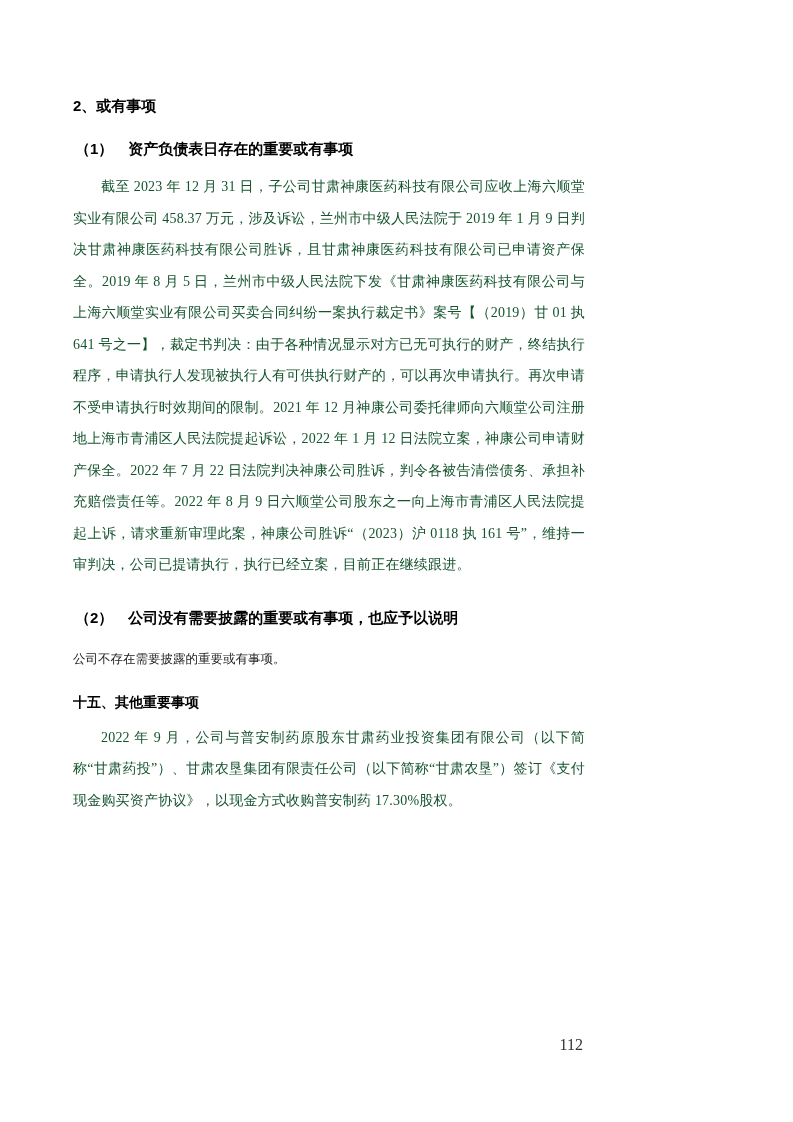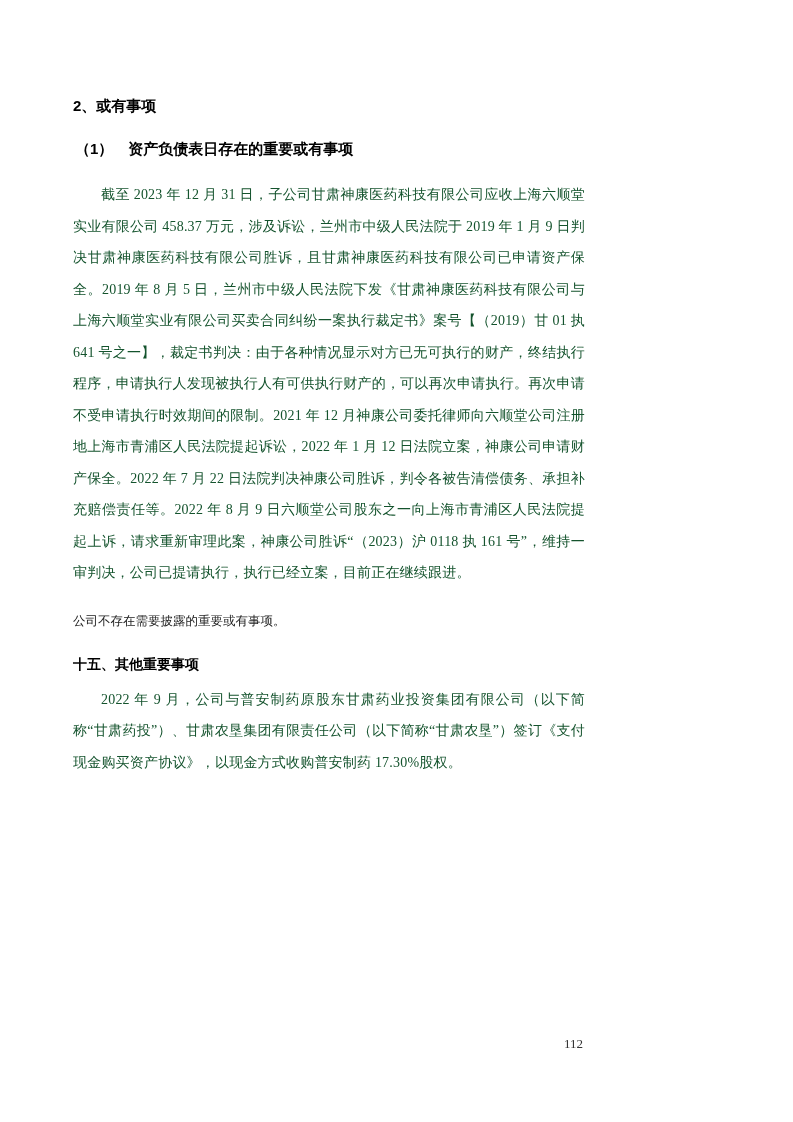--- a/index.html
+++ b/index.html
@@ -24,21 +24,21 @@
     font-size: 15px;
     line-height: 19px;
     margin: 0 0 24px 0;
     color: #000000;
   }
   .h-sub {
     font-family: "Liberation Sans", "DejaVu Sans", sans-serif;
     font-weight: bold;
     font-size: 15px;
     line-height: 19px;
-    margin: 0 0 21px 2px;
+    margin: 0 0 13px 2px;
     color: #000000;
   }
   .h-sub2 {
     margin: 27px 0 0 2px;
   }
   .h-chapter {
     font-family: "Liberation Sans", "DejaVu Sans", sans-serif;
     font-weight: bold;
     font-size: 14px;
     line-height: 23px;
@@ -60,36 +60,37 @@
   .note {
     font-size: 12.5px;
     line-height: 17px;
     margin: 24px 0 0 0;
     color: #222222;
   }
   .footer {
     position: absolute;
     top: 1036px;
     right: 75px;
-    font-size: 13px;
+    font-size: 16px;
     color: #333333;
     font-family: "Liberation Serif", "DejaVu Serif", serif;
   }
 </style>
 </head>
 <body>
 
 <div class="page">
 
   <h2 class="h-num">2、或有事项</h2>
 
   <h3 class="h-sub">（1）　资产负债表日存在的重要或有事项</h3>
 
   <p class="body-para">截至 2023 年 12 月 31 日，子公司甘肃神康医药科技有限公司应收上海六顺堂实业有限公司 458.37 万元，涉及诉讼，兰州市中级人民法院于 2019 年 1 月 9 日判决甘肃神康医药科技有限公司胜诉，且甘肃神康医药科技有限公司已申请资产保全。2019 年 8 月 5 日，兰州市中级人民法院下发《甘肃神康医药科技有限公司与上海六顺堂实业有限公司买卖合同纠纷一案执行裁定书》案号【（2019）甘 01 执 641 号之一】，裁定书判决：由于各种情况显示对方已无可执行的财产，终结执行程序，申请执行人发现被执行人有可供执行财产的，可以再次申请执行。再次申请不受申请执行时效期间的限制。2021 年 12 月神康公司委托律师向六顺堂公司注册地上海市青浦区人民法院提起诉讼，2022 年 1 月 12 日法院立案，神康公司申请财产保全。2022 年 7 月 22 日法院判决神康公司胜诉，判令各被告清偿债务、承担补充赔偿责任等。2022 年 8 月 9 日六顺堂公司股东之一向上海市青浦区人民法院提起上诉，请求重新审理此案，神康公司胜诉“（2023）沪 0118 执 161 号”，维持一审判决，公司已提请执行，执行已经立案，目前正在继续跟进。</p>
 
+  <h3 class="h-sub h-sub2">（2）　公司没有需要披露的重要或有事项，也应予以说明</h3>
 
   <p class="note">公司不存在需要披露的重要或有事项。</p>
 
   <h1 class="h-chapter">十五、其他重要事项</h1>
 
 
   <p class="body-para">2022 年 9 月，公司与普安制药原股东甘肃药业投资集团有限公司（以下简称“甘肃药投”）、甘肃农垦集团有限责任公司（以下简称“甘肃农垦”）签订《支付现金购买资产协议》，以现金方式收购普安制药 17.30%股权。</p>
 
 
 

